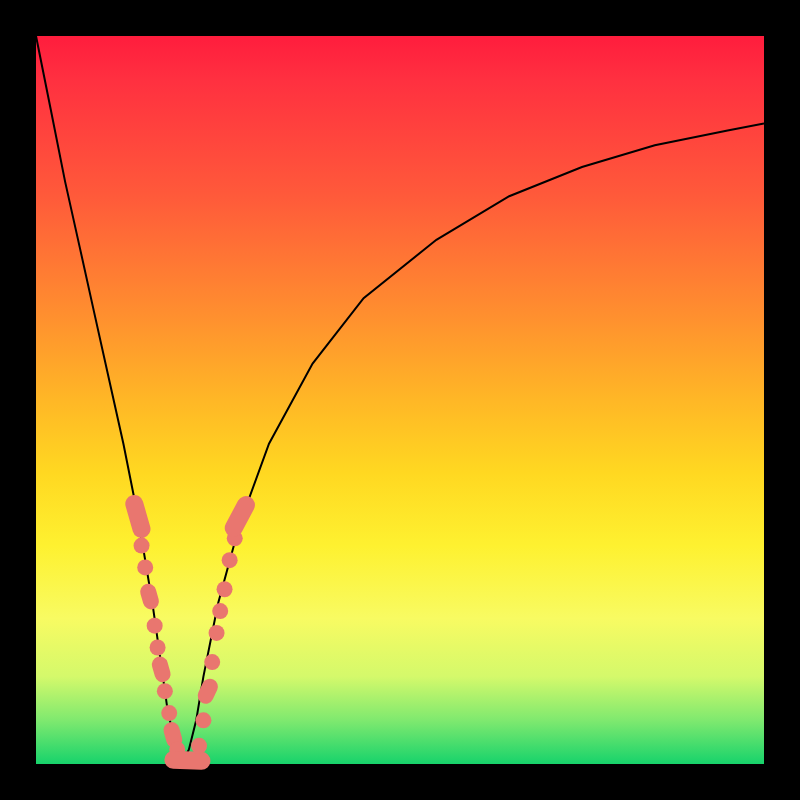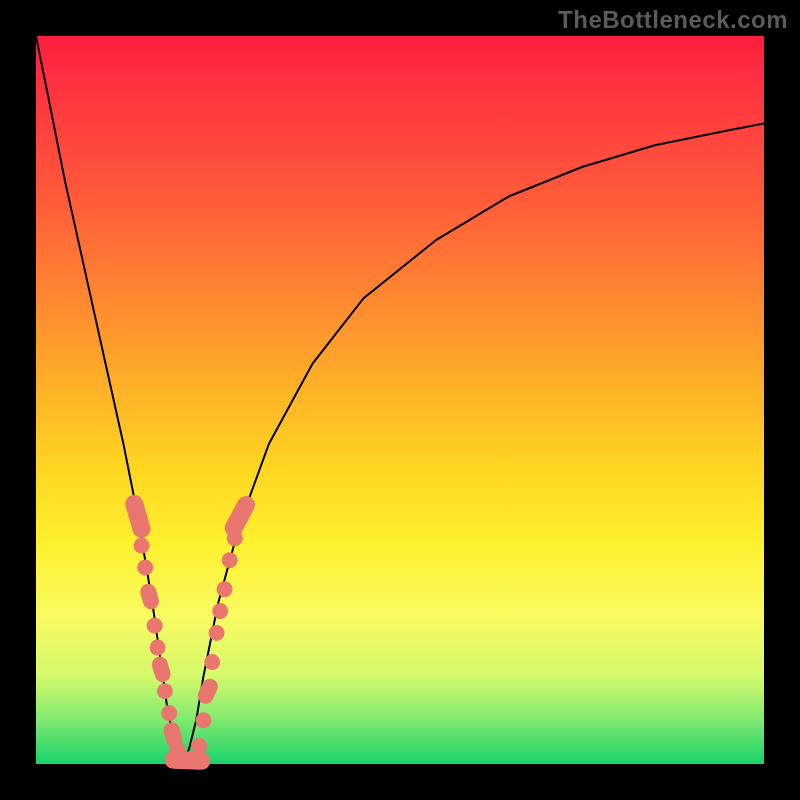--- a/index.html
+++ b/index.html
@@ -113,14 +113,13 @@
           <circle cx="184.184" cy="575.12" r="8" class="marker"></circle>
           <circle cx="188.552" cy="553.28" r="8" class="marker"></circle>
           <circle cx="193.64800000000002" cy="524.16" r="8" class="marker"></circle>
           <circle cx="198.74400000000003" cy="502.32" r="8" class="marker"></circle>
           <g transform="translate(203.84000000000003,480.48) rotate(-62)">
             <rect x="-22" y="-9" width="44" height="18" rx="9" ry="9" class="pill"></rect>
           </g>
         </g>
     </svg>
   </div>
-  <div class="watermark">TheBottleneck.com</div>
 </div>
 
 </body></html>

